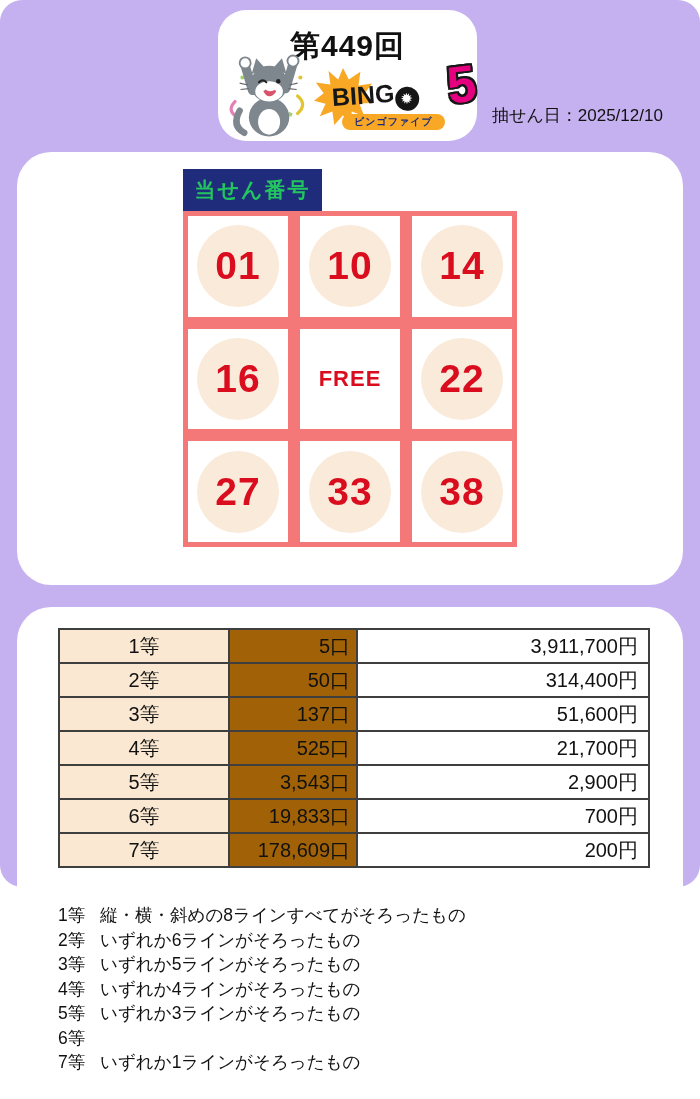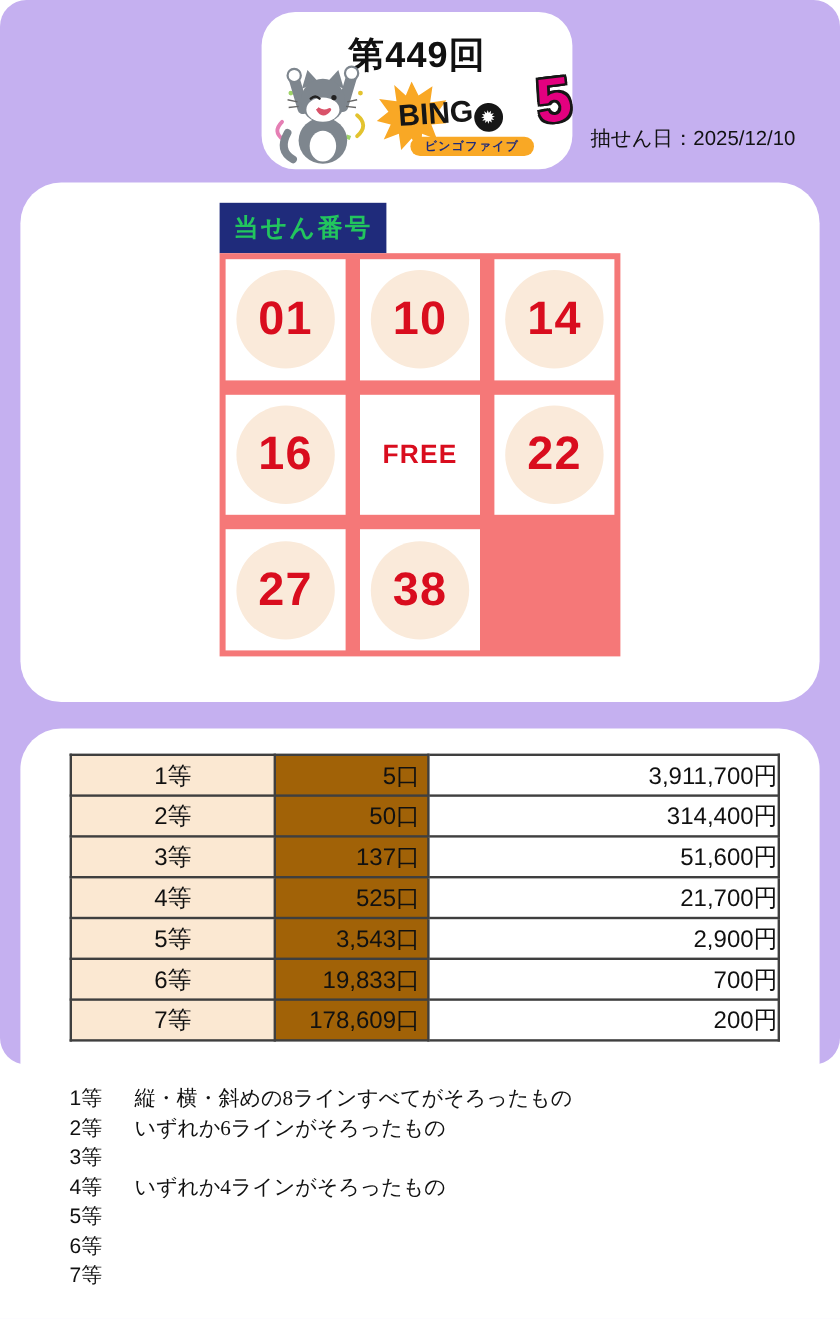--- a/index.html
+++ b/index.html
@@ -73,25 +73,25 @@
   .panel-res{left:17px;top:607px;width:666px;height:480px;}
   .prize-table{
     position:absolute;left:41px;top:21px;width:590px;
     border-collapse:collapse;table-layout:fixed;font-size:20px;
   }
   .prize-table td{
     border:2px solid #3f3f3f;height:34px;padding:0;box-sizing:border-box;
   }
   .prize-table td.rank{width:170px;background:#fbe8d2;text-align:center;}
   .prize-table td.units{width:128px;text-align:right;padding-right:6px;background:#a16207;}
-  .prize-table td.prize{width:292px;text-align:right;background:#fff;}
+  .prize-table td.prize{width:292px;text-align:right;padding-right:10px;background:#fff;}
   .notes{position:absolute;left:41px;top:296px;font-size:17.5px;line-height:24.5px;}
   .note-line{display:flex;}
   .note-rank{width:37px;flex:none;}
-  .note-desc{margin-left:17px;font-family:Liberation Serif, serif;}
+  .note-desc{margin-left:5px;}
 </style>
 </head>
 <body>
 
 <div class="canvas">
 
   <div class="header-card">
     <div class="round-title">第449回</div>
 
     <svg class="cat" viewBox="0 0 100 100">
@@ -160,20 +160,25 @@
             <span class="num-text">22</span>
           </div>
         </div>
       <div class="bingo-cell">
           <div class="num-circle">
             <span class="num-text">27</span>
           </div>
         </div>
       <div class="bingo-cell">
           <div class="num-circle">
+            <span class="num-text">33</span>
+          </div>
+        </div>
+      <div class="bingo-cell">
+          <div class="num-circle">
             <span class="num-text">38</span>
           </div>
         </div>
     </div>
   </div>
 
   <div class="panel panel-res">
     <table class="prize-table">
       <tbody>
         <tr>
@@ -218,30 +223,33 @@
       <div class="note-line">
           <span class="note-rank">1等</span>
           <span class="note-desc">縦・横・斜めの8ラインすべてがそろったもの</span>
         </div>
       <div class="note-line">
           <span class="note-rank">2等</span>
           <span class="note-desc">いずれか6ラインがそろったもの</span>
         </div>
       <div class="note-line">
           <span class="note-rank">3等</span>
+          <span class="note-desc">いずれか5ラインがそろったもの</span>
         </div>
       <div class="note-line">
           <span class="note-rank">4等</span>
           <span class="note-desc">いずれか4ラインがそろったもの</span>
         </div>
       <div class="note-line">
           <span class="note-rank">5等</span>
+          <span class="note-desc">いずれか3ラインがそろったもの</span>
         </div>
       <div class="note-line">
           <span class="note-rank">6等</span>
         </div>
       <div class="note-line">
           <span class="note-rank">7等</span>
+          <span class="note-desc">いずれか1ラインがそろったもの</span>
         </div>
     </div>
   </div>
 
 </div>
 
 </body></html>

